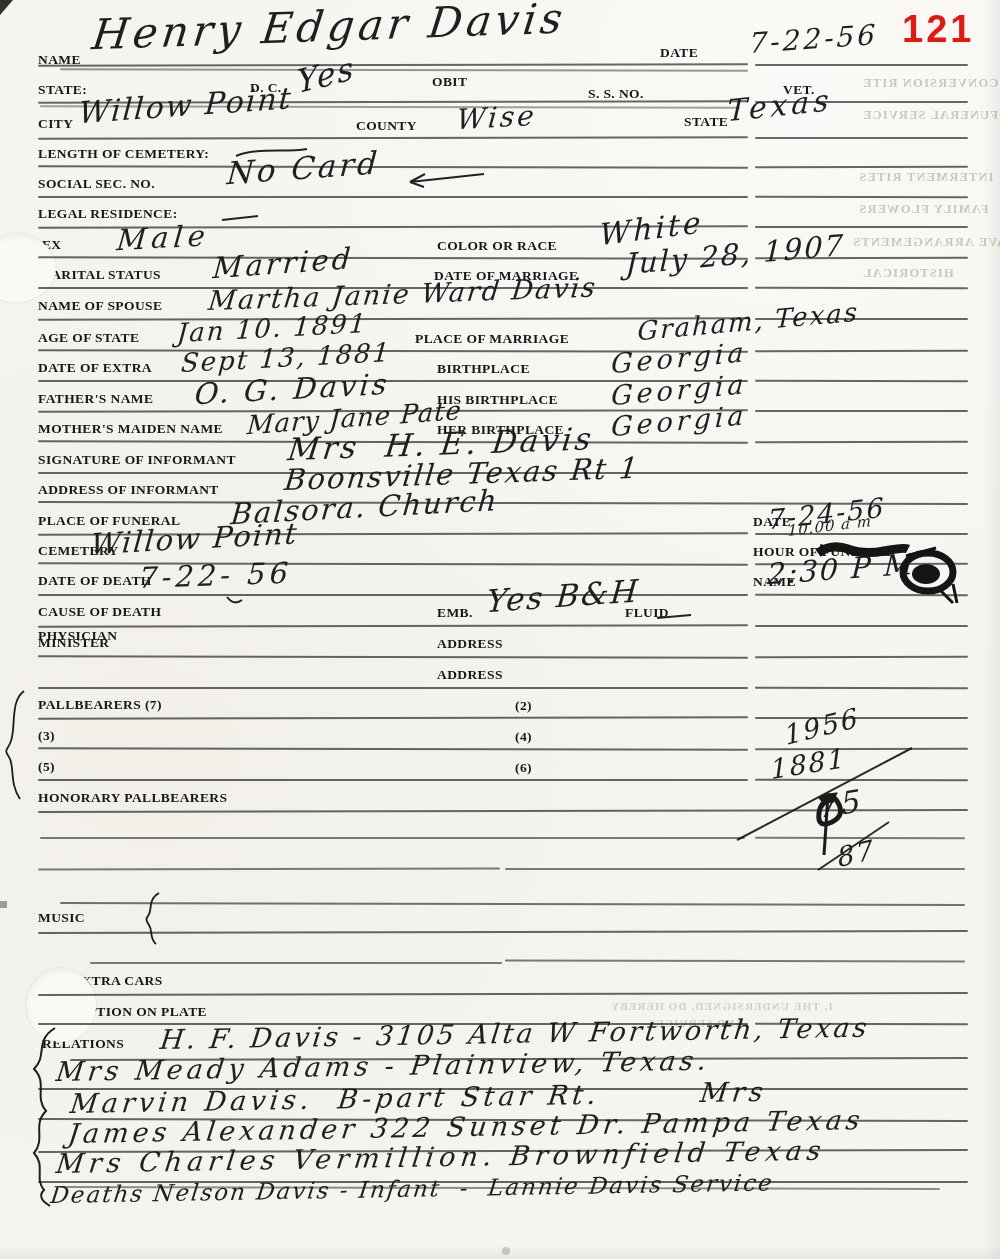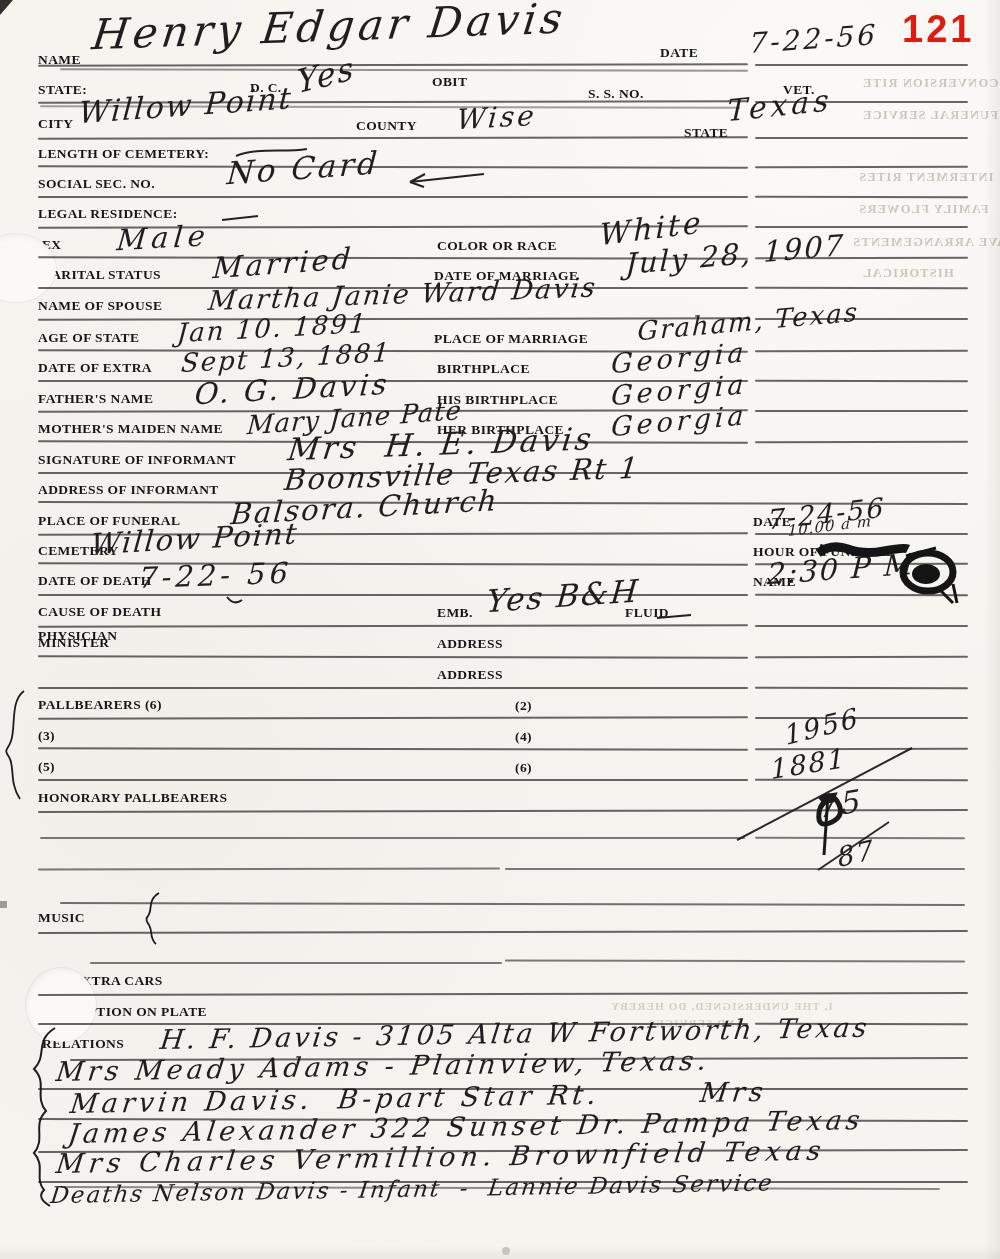--- a/index.html
+++ b/index.html
@@ -56,31 +56,31 @@
 
   <span class="lbl" style="left:38px;top:52px">NAME</span>
   <span class="lbl" style="left:660px;top:45px">DATE</span>
   <span class="lbl" style="left:38px;top:82px">STATE:</span>
   <span class="lbl" style="left:250px;top:80px">D. C.</span>
   <span class="lbl" style="left:432px;top:74px">OBIT</span>
   <span class="lbl" style="left:588px;top:86px">S. S. NO.</span>
   <span class="lbl" style="left:783px;top:82px">VET.</span>
   <span class="lbl" style="left:38px;top:116px">CITY</span>
   <span class="lbl" style="left:356px;top:118px">COUNTY</span>
-  <span class="lbl" style="left:684px;top:125px">STATE</span>
+  <span class="lbl" style="left:684px;top:114px">STATE</span>
   <span class="lbl" style="left:38px;top:146px">LENGTH OF CEMETERY:</span>
   <span class="lbl" style="left:38px;top:176px">SOCIAL SEC. NO.</span>
   <span class="lbl" style="left:38px;top:206px">LEGAL RESIDENCE:</span>
   <span class="lbl" style="left:34px;top:237px">SEX</span>
   <span class="lbl" style="left:437px;top:238px">COLOR OR RACE</span>
   <span class="lbl" style="left:38px;top:267px">MARITAL STATUS</span>
   <span class="lbl" style="left:434px;top:268px">DATE OF MARRIAGE</span>
   <span class="lbl" style="left:38px;top:298px">NAME OF SPOUSE</span>
   <span class="lbl" style="left:38px;top:330px">AGE OF STATE</span>
-  <span class="lbl" style="left:434px;top:331px">PLACE OF MARRIAGE</span>
+  <span class="lbl" style="left:415px;top:331px">PLACE OF MARRIAGE</span>
   <span class="lbl" style="left:38px;top:360px">DATE OF EXTRA</span>
   <span class="lbl" style="left:437px;top:361px">BIRTHPLACE</span>
   <span class="lbl" style="left:38px;top:391px">FATHER'S NAME</span>
   <span class="lbl" style="left:437px;top:392px">HIS BIRTHPLACE</span>
   <span class="lbl" style="left:38px;top:421px">MOTHER'S MAIDEN NAME</span>
   <span class="lbl" style="left:437px;top:422px">HER BIRTHPLACE</span>
   <span class="lbl" style="left:38px;top:452px">SIGNATURE OF INFORMANT</span>
   <span class="lbl" style="left:38px;top:482px">ADDRESS OF INFORMANT</span>
   <span class="lbl" style="left:38px;top:513px">PLACE OF FUNERAL</span>
   <span class="lbl" style="left:753px;top:514px">DATE</span>
@@ -88,21 +88,21 @@
   <span class="lbl" style="left:753px;top:544px">HOUR OF FUNERAL</span>
   <span class="lbl" style="left:38px;top:573px">DATE OF DEATH</span>
   <span class="lbl" style="left:753px;top:574px">NAME</span>
   <span class="lbl" style="left:38px;top:604px">CAUSE OF DEATH</span>
   <span class="lbl" style="left:437px;top:605px">EMB.</span>
   <span class="lbl" style="left:625px;top:605px">FLUID</span>
   <span class="lbl" style="left:38px;top:635px">MINISTER</span>
   <span class="lbl" style="left:437px;top:636px">ADDRESS</span>
   <span class="lbl" style="left:38px;top:628px">PHYSICIAN</span>
   <span class="lbl" style="left:437px;top:667px">ADDRESS</span>
-  <span class="lbl" style="left:38px;top:697px">PALLBEARERS (6)</span>
+  <span class="lbl" style="left:38px;top:697px">PALLBEARERS (7)</span>
   <span class="lbl" style="left:515px;top:698px">(2)</span>
   <span class="lbl" style="left:38px;top:728px">(3)</span>
   <span class="lbl" style="left:515px;top:729px">(4)</span>
   <span class="lbl" style="left:38px;top:759px">(5)</span>
   <span class="lbl" style="left:515px;top:760px">(6)</span>
   <span class="lbl" style="left:38px;top:790px">HONORARY PALLBEARERS</span>
   <span class="lbl" style="left:38px;top:910px">MUSIC</span>
   <span class="lbl" style="left:72px;top:973px">EXTRA CARS</span>
   <span class="lbl" style="left:38px;top:1004px">INSCRIPTION ON PLATE</span>
   <span class="lbl" style="left:42px;top:1036px">RELATIONS</span>

